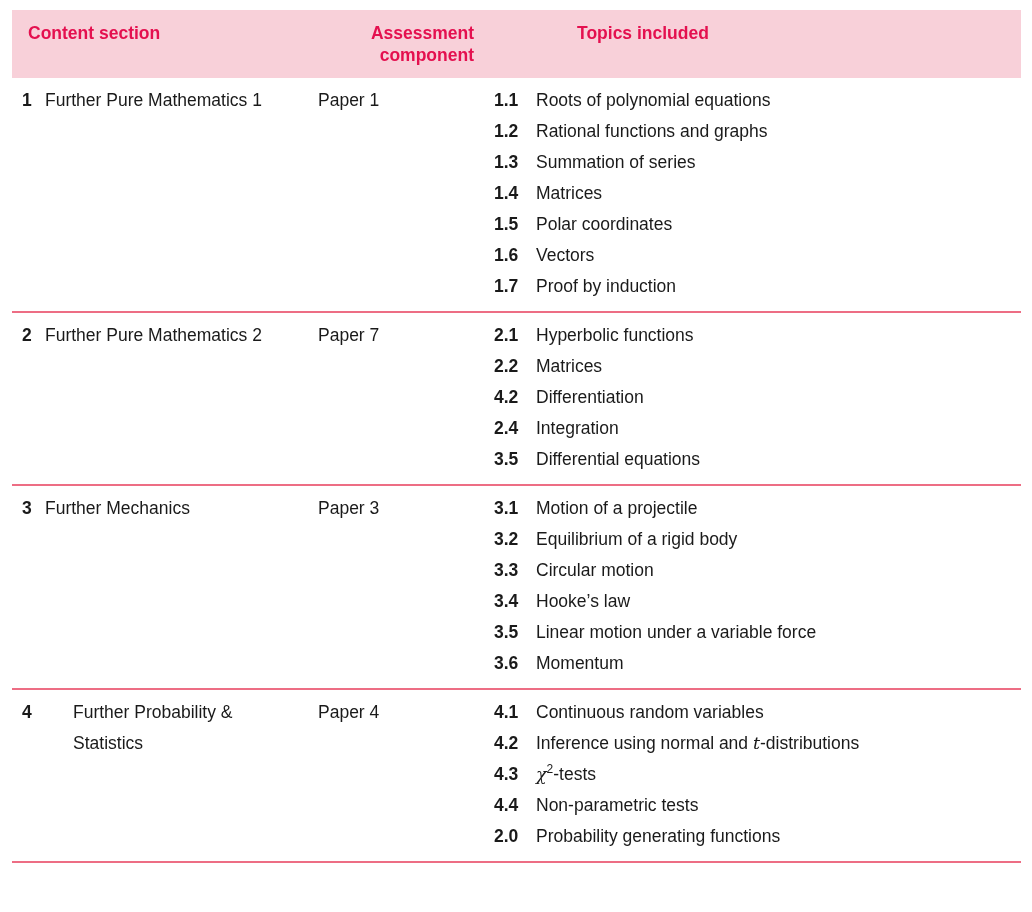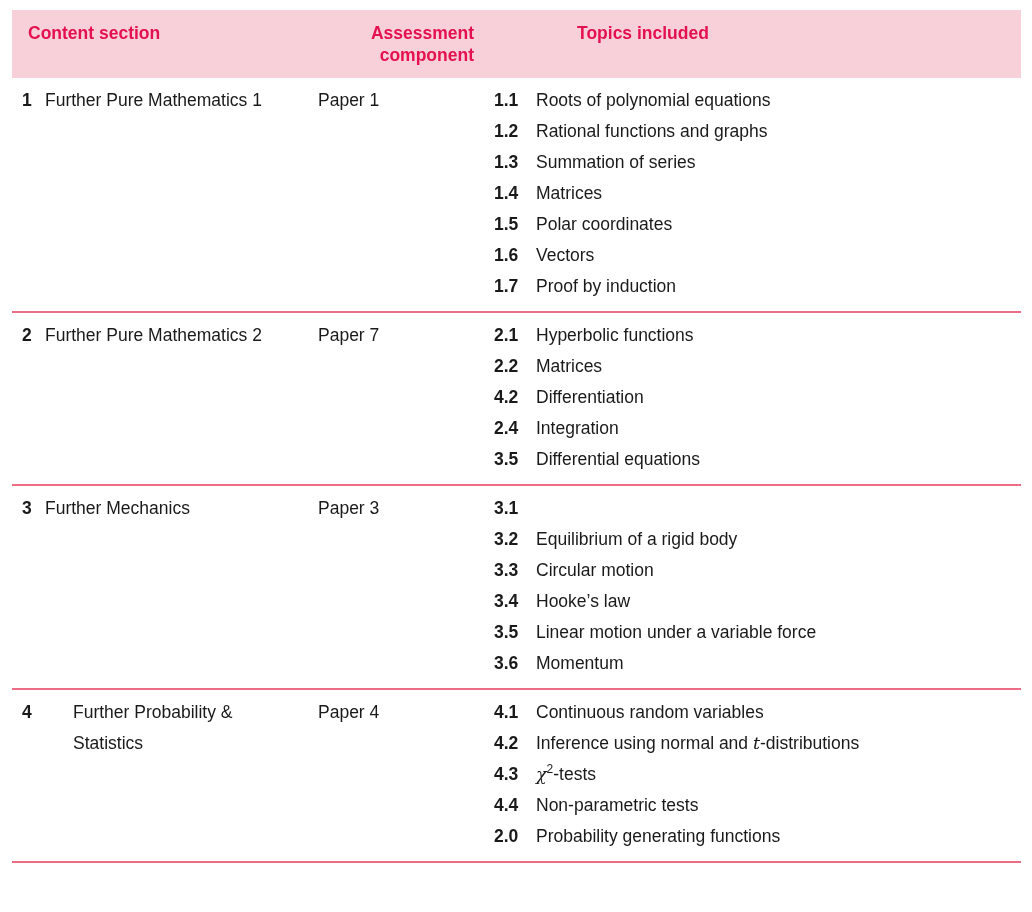--- a/index.html
+++ b/index.html
@@ -166,20 +166,21 @@
 
   <div class="tbody-row grid-cols row-3">
     <div class="section-cell">
       <span class="section-number">3</span>
       <span class="section-title">Further Mechanics</span>
     </div>
     <div class="component-cell">Paper 3</div>
     <ul class="topics-list">
       <li class="topic">
         <span class="topic-code">3.1</span>
+        <span class="topic-label">Motion of a projectile</span>
       </li>
       <li class="topic">
         <span class="topic-code">3.2</span>
         <span class="topic-label">Equilibrium of a rigid body</span>
       </li>
       <li class="topic">
         <span class="topic-code">3.3</span>
         <span class="topic-label">Circular motion</span>
       </li>
       <li class="topic">

